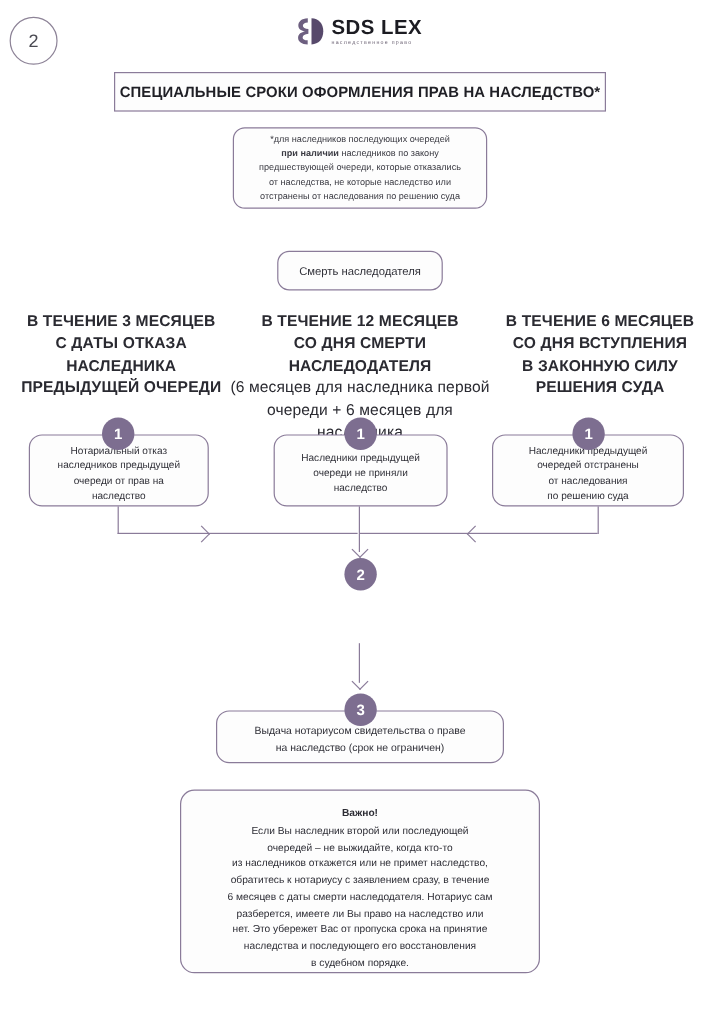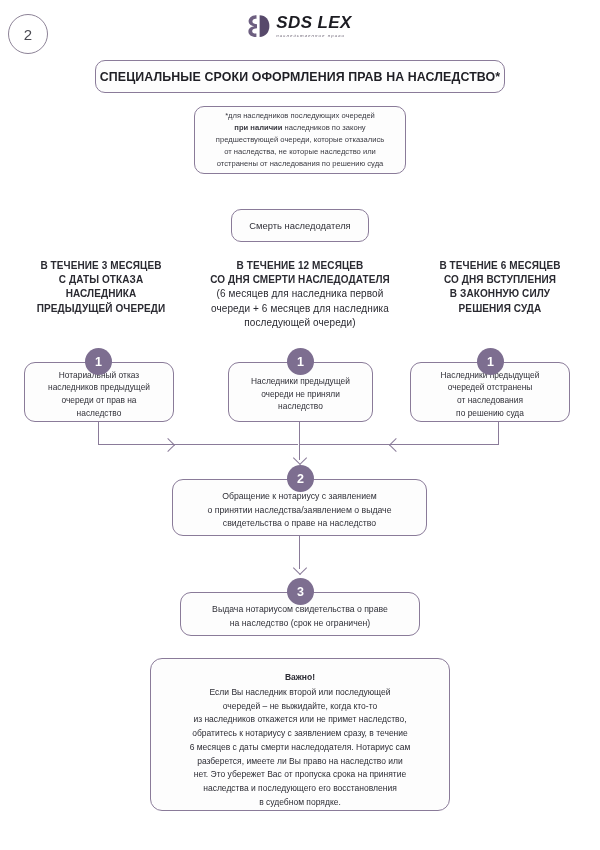--- a/index.html
+++ b/index.html
@@ -40,21 +40,20 @@
 
   
   .logo {
     position: absolute;
     left: 0;
     right: 0;
     top: 14px;
     display: flex;
     justify-content: center;
     align-items: flex-start;
-    font-style: italic;
   }
   .logo-inner {
     display: flex;
     align-items: center;
     gap: 6px;
   }
   .logo-mark {
     width: 22px;
     height: 24px;
     position: relative;
@@ -91,21 +90,21 @@
     align-items: center;
     justify-content: center;
     text-align: center;
   }
 
   .title-box {
     left: 95px;
     top: 60px;
     width: 410px;
     height: 33px;
-    border-radius: 10px;
+    border-radius: 0;
   }
   .title-box .txt {
     font-size: 12.4px;
     font-weight: bold;
     color: #1f1f25;
     letter-spacing: 0.1px;
   }
 
   .note-box {
     left: 194px;
@@ -131,21 +130,21 @@
   }
   .death-box .txt {
     font-size: 9.4px;
     color: #2f2f37;
   }
 
   
   .col-head {
     position: absolute;
     text-align: center;
-    font-size: 10px;
+    font-size: 13px;
     font-weight: bold;
     color: #2a2a31;
     line-height: 1.42;
     letter-spacing: 0.1px;
   }
   .col-head .sub {
     font-weight: normal;
     text-transform: none;
   }
   .col-head-left   { left: 6px;   top: 259px; width: 190px; }
@@ -364,27 +363,20 @@
   <div class="conn conn-v" style="left:498px; top:422px; height:23px;"></div>
   <div class="conn conn-h" style="left:300px; top:444px; width:198px;"></div>
   <div class="arrow arrow-left" style="left:391px; top:440px;"></div>
 
   <div class="conn conn-v" style="left:299px; top:422px; height:38px;"></div>
   <div class="arrow arrow-down" style="left:295px; top:453px;"></div>
 
   <div class="step-circle" style="left:287px; top:465px;">
     <span>2</span>
   </div>
-  <div class="box step2-box">
-    <span class="txt">
-      <span>Обращение к нотариусу с заявлением</span><br>
-      <span>о принятии наследства/заявлением о выдаче</span><br>
-      <span>свидетельства о праве на наследство</span>
-    </span>
-  </div>
 
   <div class="conn conn-v" style="left:299px; top:536px; height:33px;"></div>
   <div class="arrow arrow-down" style="left:295px; top:563px;"></div>
 
   <div class="step-circle" style="left:287px; top:578px;">
     <span>3</span>
   </div>
   <div class="box step3-box">
     <span class="txt">
       <span>Выдача нотариусом свидетельства о праве</span><br>

